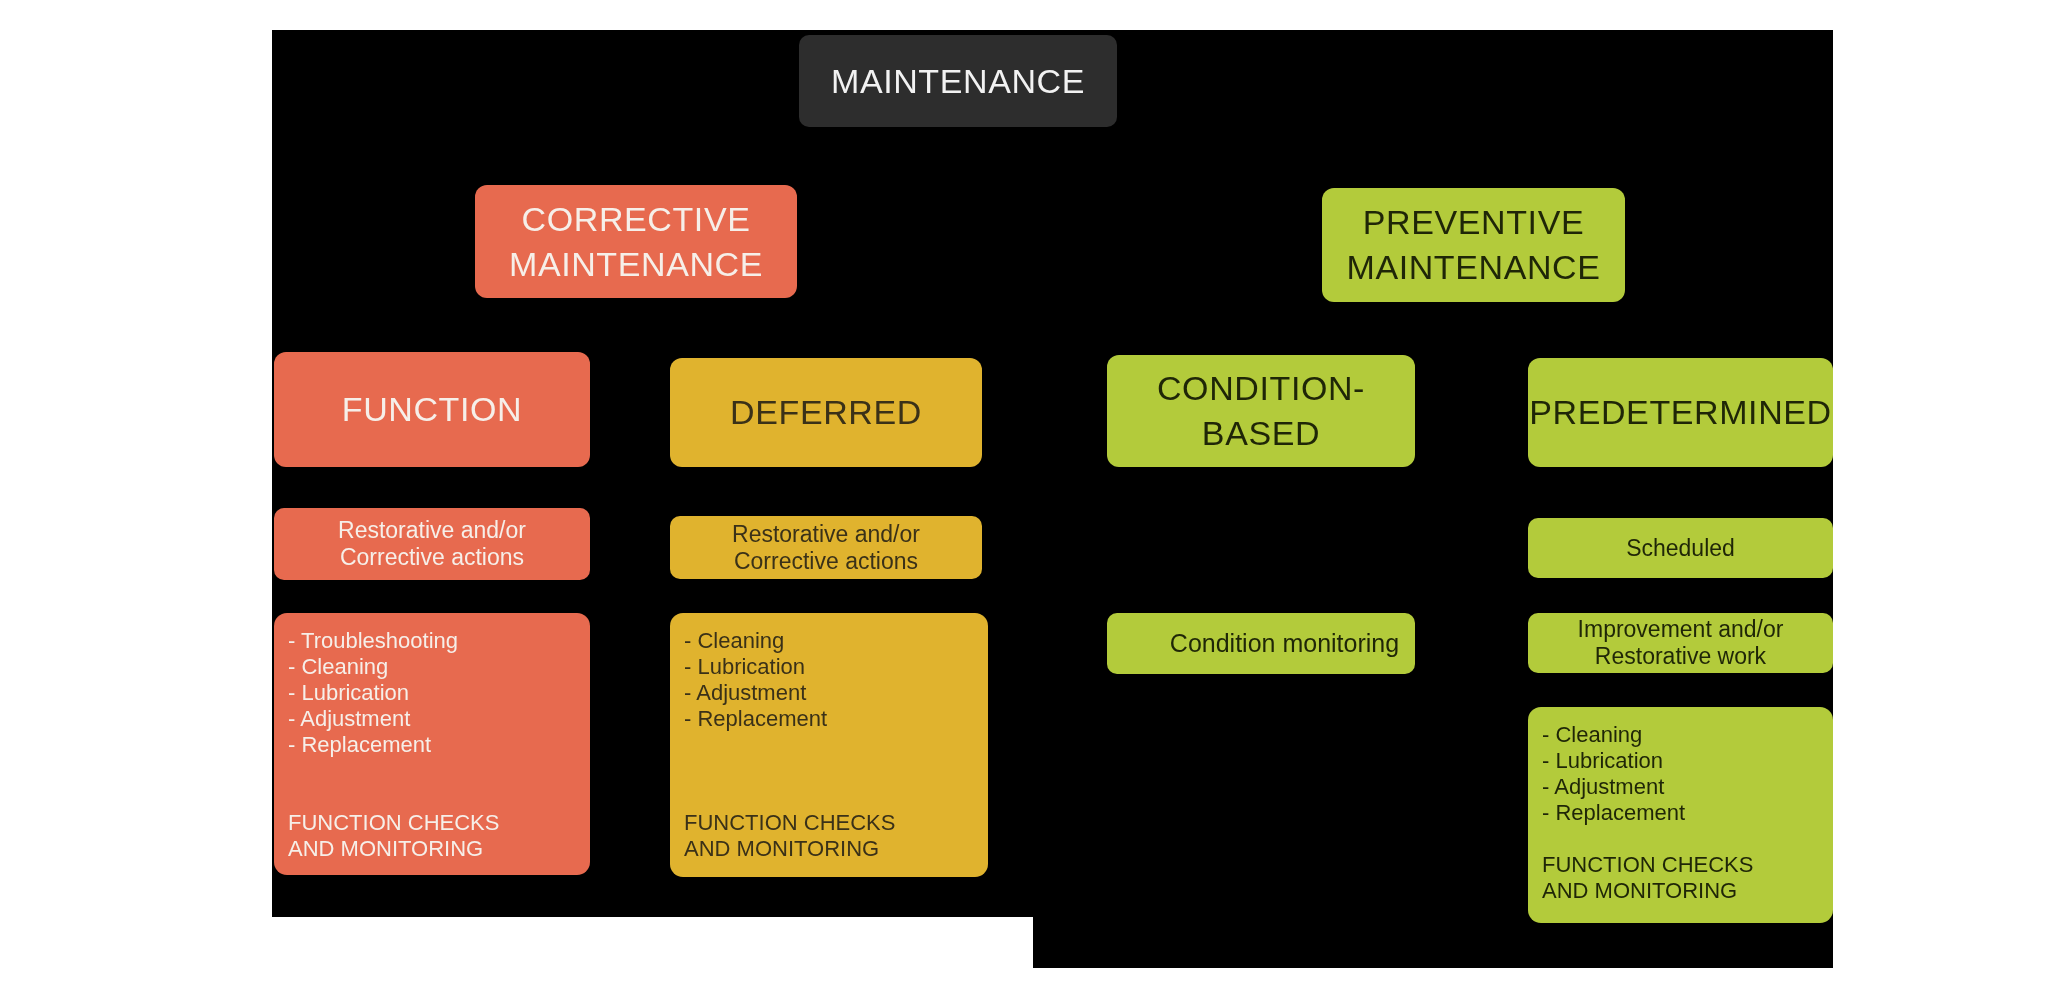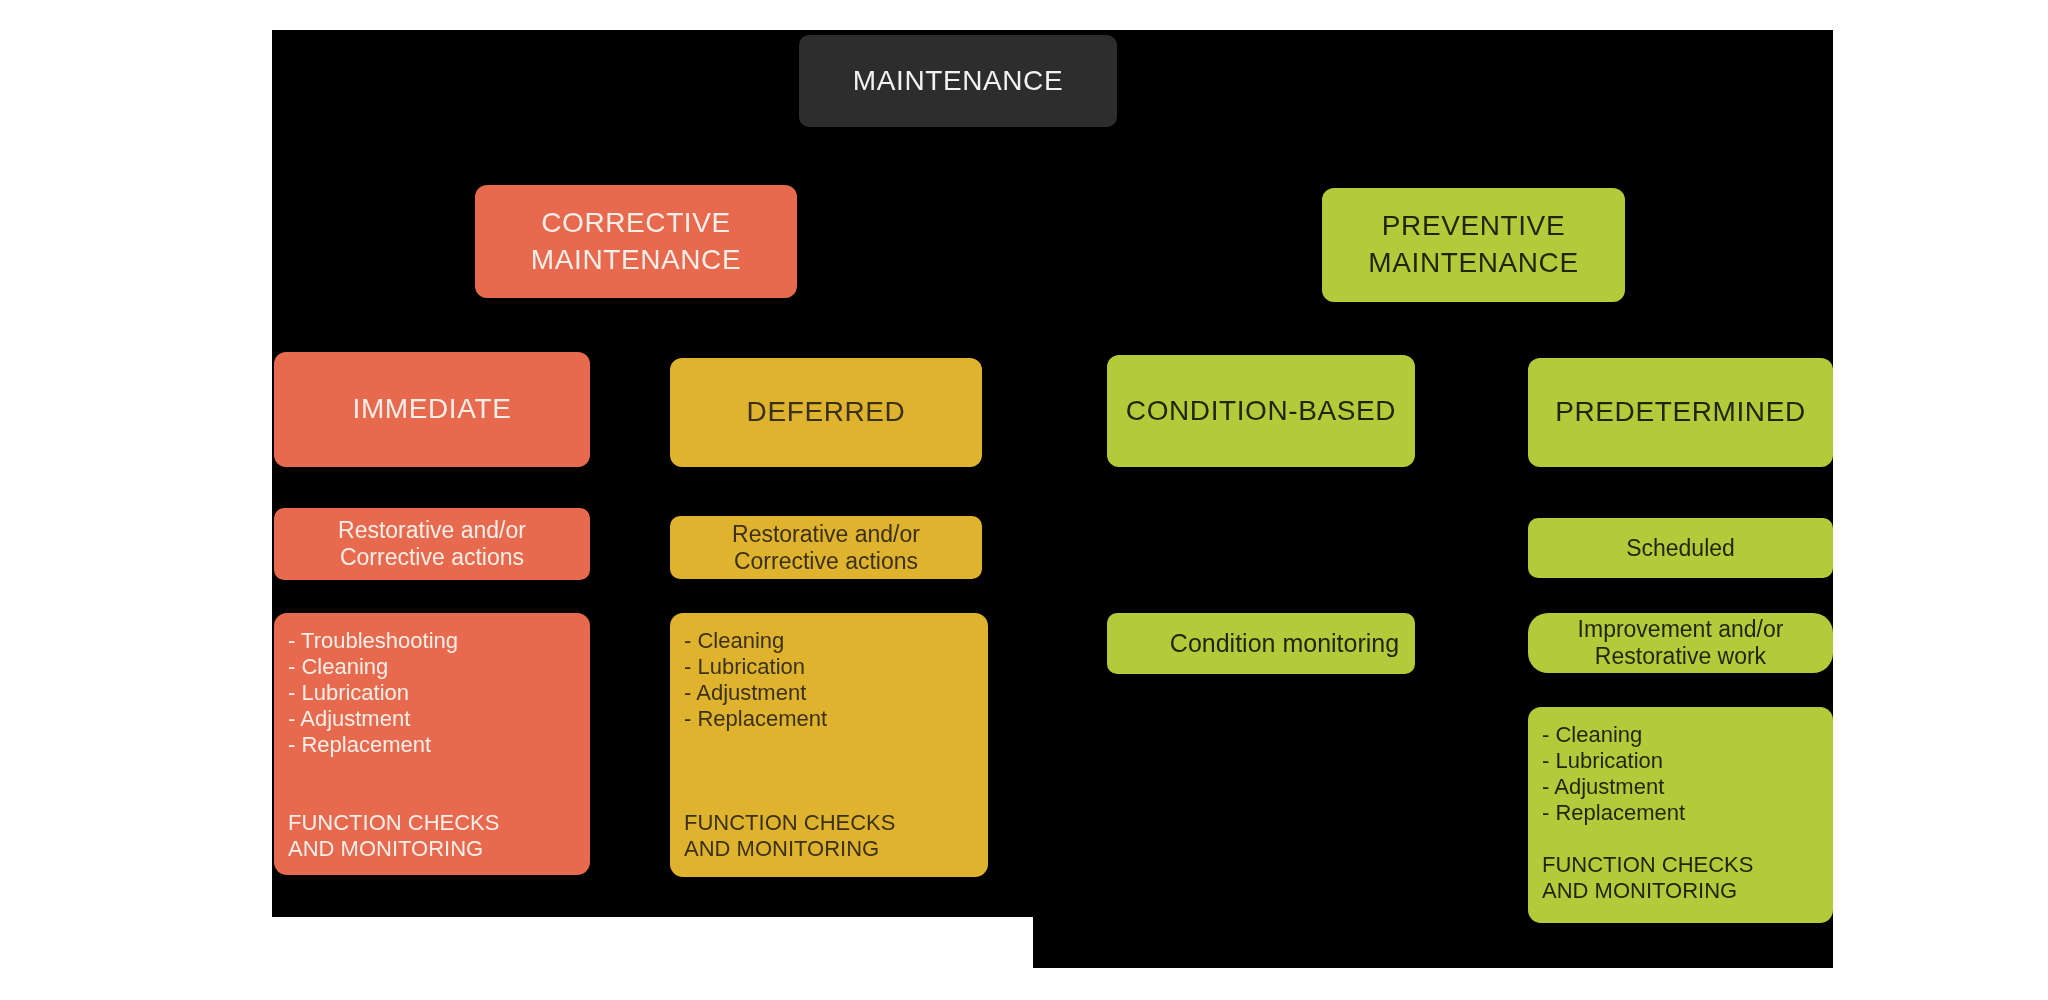--- a/index.html
+++ b/index.html
@@ -1,21 +1,21 @@
 <!DOCTYPE html>
 <html style="--c-page: #ffffff; --c-canvas: #000000; --c-dark-node: #2d2d2d; --c-orange: #e76a4f; --c-yellow: #e0b32e; --c-green: #b3cb3b; --c-text-white: #f2f2f2; --c-text-light: #f6efe9; --c-text-on-yellow: #3a3118; --c-text-on-green: #1f2607;"><head>
 <meta charset="utf-8">
 <style>
   html,body{margin:0;padding:0;background:#ffffff;}
   .page{position:relative;width:2048px;height:1000px;background:var(--c-page,#ffffff);overflow:hidden;
         font-family:"Liberation Sans",sans-serif;}
   .canvas{position:absolute;background:var(--c-canvas,#000000);}
   .node{position:absolute;display:flex;align-items:center;justify-content:center;
         text-align:center;white-space:pre-line;border-radius:12px;box-sizing:border-box;}
-  .heading{font-size:28px;letter-spacing:0.6px;line-height:1.32;font-weight:400;}
+  .heading{font-size:34px;letter-spacing:0.6px;line-height:1.32;font-weight:400;}
   .body{font-size:23px;line-height:27px;}
   .mid{font-size:25px;line-height:27px;}
   .list{justify-content:flex-start;align-items:flex-start;text-align:left;
         padding:15px 14px;font-size:22px;line-height:26px;border-radius:13px;}
   .dark{background:var(--c-dark-node,#2d2d2d);color:var(--c-text-white,#f2f2f2);}
   .orange{background:var(--c-orange,#e76a4f);color:var(--c-text-light,#f6efe9);}
   .yellow{background:var(--c-yellow,#e0b32e);color:var(--c-text-on-yellow,#3a3118);}
   .green{background:var(--c-green,#b3cb3b);color:var(--c-text-on-green,#1f2607);}
 </style>
 </head>
@@ -26,21 +26,21 @@
   <div class="canvas" style="left:272px;top:30px;width:1561px;height:887px;"></div>
   <div class="canvas" style="left:1033px;top:917px;width:800px;height:51px;"></div>
 
   <div class="node dark heading" style="left:799px;top:35px;width:318px;height:92px;border-radius:10px;">MAINTENANCE</div>
 
   <div class="node orange heading" style="left:475px;top:185px;width:322px;height:113px;">CORRECTIVE
 MAINTENANCE</div>
   <div class="node green heading" style="left:1322px;top:188px;width:303px;height:114px;">PREVENTIVE
 MAINTENANCE</div>
 
-  <div class="node orange heading" style="left:274px;top:352px;width:316px;height:115px;">IMMEDIATE</div>
+  <div class="node orange heading" style="left:274px;top:352px;width:316px;height:115px;">FUNCTION</div>
   <div class="node yellow heading" style="left:670px;top:358px;width:312px;height:109px;">DEFERRED</div>
   <div class="node green heading" style="left:1107px;top:355px;width:308px;height:112px;padding:0 10px;">CONDITION-BASED</div>
   <div class="node green heading" style="left:1528px;top:358px;width:305px;height:109px;">PREDETERMINED</div>
 
   <div class="node orange body" style="left:274px;top:508px;width:316px;height:72px;border-radius:10px;">Restorative and/or
 Corrective actions</div>
   <div class="node yellow body" style="left:670px;top:516px;width:312px;height:63px;border-radius:10px;">Restorative and/or
 Corrective actions</div>
   <div class="node green body" style="left:1528px;top:518px;width:305px;height:60px;border-radius:10px;">Scheduled</div>
 
@@ -56,21 +56,21 @@
   <div class="node yellow list" style="left:670px;top:613px;width:318px;height:264px;">- Cleaning
 - Lubrication
 - Adjustment
 - Replacement
 
 
 
 FUNCTION CHECKS
 AND MONITORING</div>
   <div class="node green mid" style="left:1107px;top:613px;width:308px;height:61px;border-radius:10px;padding-left:47px;">Condition monitoring</div>
-  <div class="node green body" style="left:1528px;top:613px;width:305px;height:60px;border-radius:20px;">Improvement and/or
+  <div class="node green body" style="left:1528px;top:613px;width:305px;height:60px;border-radius:10px;">Improvement and/or
 Restorative work</div>
 
   <div class="node green list" style="left:1528px;top:707px;width:305px;height:216px;">- Cleaning
 - Lubrication
 - Adjustment
 - Replacement
 
 FUNCTION CHECKS
 AND MONITORING</div>
 

